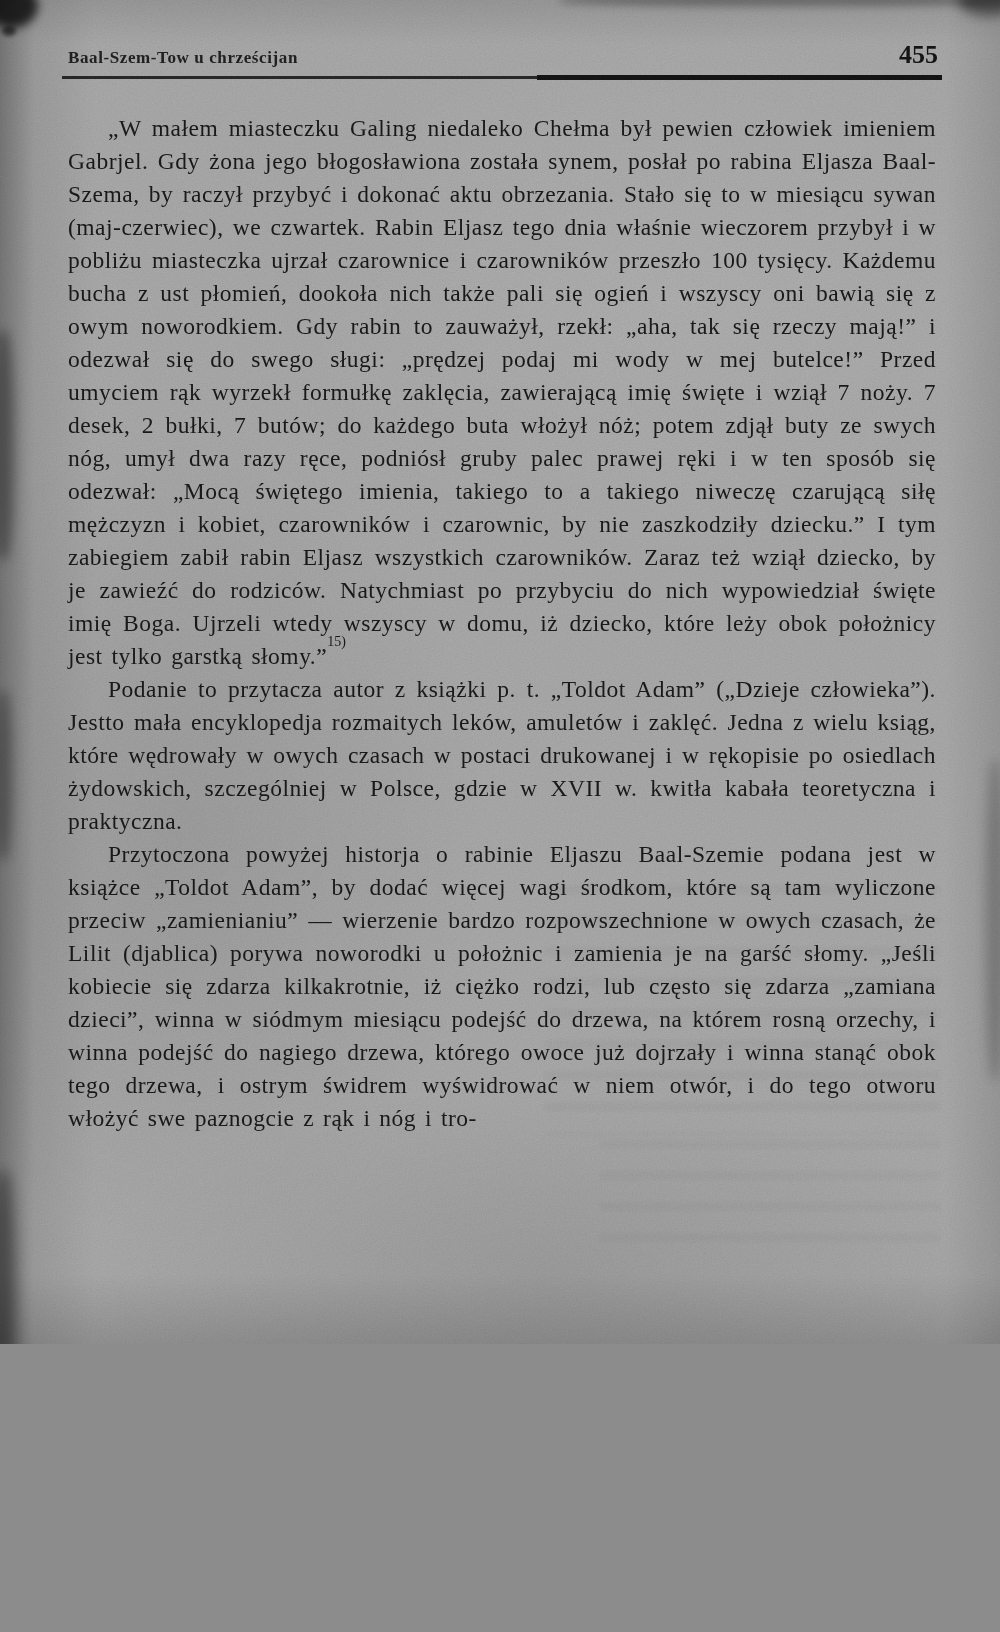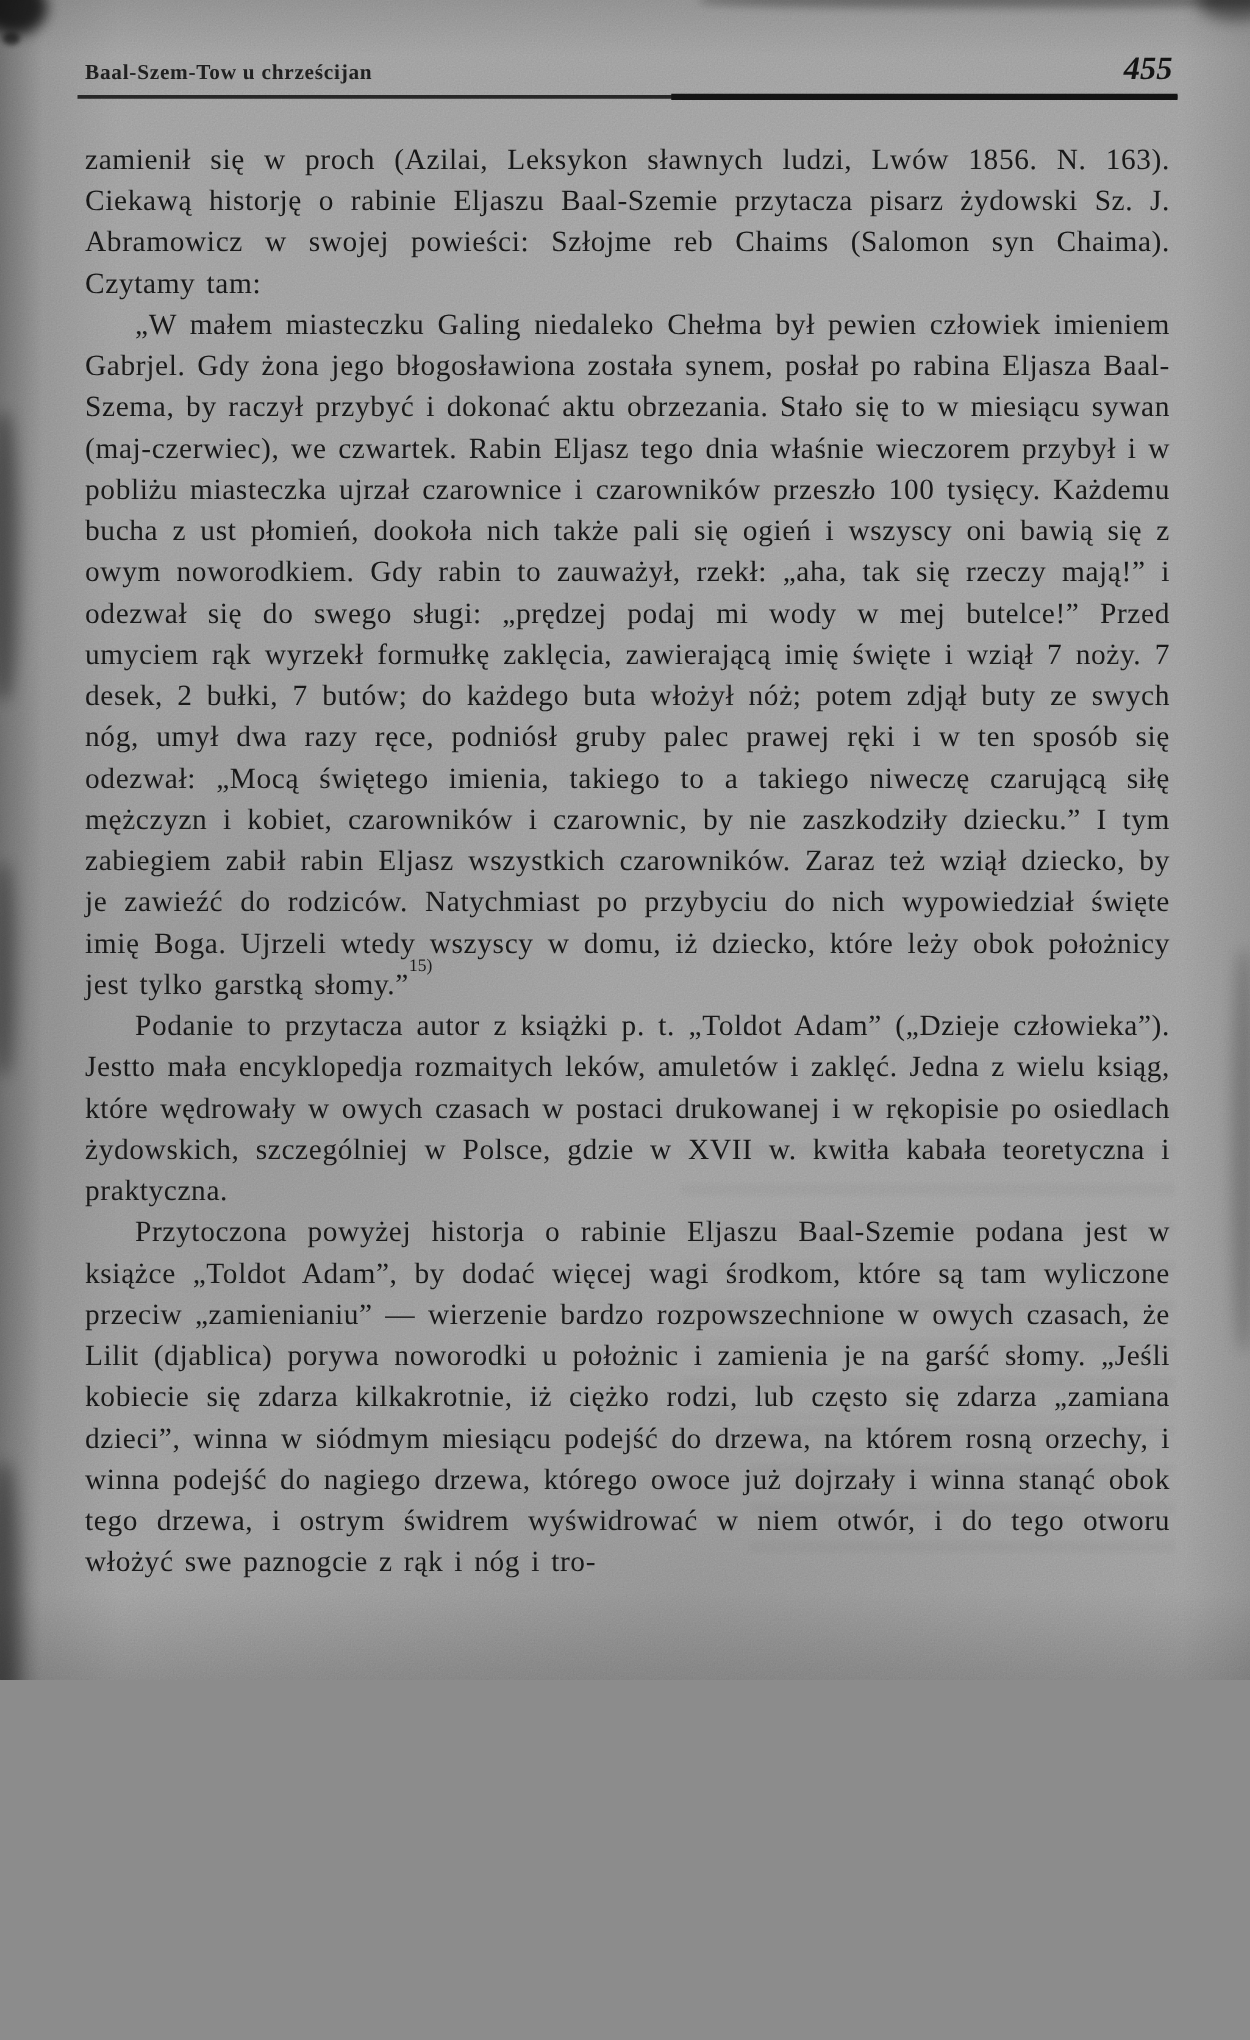--- a/index.html
+++ b/index.html
@@ -37,21 +37,21 @@
     position:absolute; left:0; top:0; z-index:6;
     pointer-events:none;
   }
   .running-head {
     position:absolute; top:40px; left:68px; right:62px; z-index:3;
     display:flex; justify-content:space-between; align-items:baseline;
   }
   .head-title {
     font-size:17px; font-weight:bold; letter-spacing:0.6px; color:#242424;
   }
-  .page-number { font-size:26px; font-weight:bold; color:#171717;font-style:italic; }
+  .page-number { font-size:26px; font-weight:bold; color:#171717; }
   .head-rule {
     position:absolute; top:76px; left:62px; right:58px; height:3px; z-index:3;
     background:#2c2c2c;
   }
   .head-rule::after {
     content:""; position:absolute; right:0; top:-1px; width:46%; height:5px;
     background:#161616;
   }
   .body-text {
     position:absolute; top:112px; left:68px; right:64px; z-index:3;
@@ -98,21 +98,20 @@
     <div class="ghost" style="left:60px; top:1440px; width:880px; height:150px; opacity:0.40;"></div>
   </div>
 
   <header class="running-head">
     <span class="head-title">Baal-Szem-Tow u chrześcijan</span>
     <span class="page-number">455</span>
   </header>
   <div class="head-rule"></div>
 
   <main class="body-text">
-    <p class="para"><span>zamienił się w proch (Azilai, Leksykon sławnych ludzi, Lwów 1856. N. 163). Ciekawą historję o rabinie Eljaszu Baal-Szemie przytacza pisarz żydowski Sz. J. Abramowicz w swojej powieści: Szłojme reb Chaims (Salomon syn Chaima). Czytamy tam:</span></p>
     <p class="para indent"><span>„W małem miasteczku Galing niedaleko Chełma był pewien człowiek imieniem Gabrjel. Gdy żona jego błogosławiona została synem, posłał po rabina Eljasza Baal-Szema, by raczył przybyć i dokonać aktu obrzezania. Stało się to w miesiącu sywan (maj-czerwiec), we czwartek. Rabin Eljasz tego dnia właśnie wieczorem przybył i w pobliżu miasteczka ujrzał czarownice i czarowników przeszło 100 tysięcy. Każdemu bucha z ust płomień, dookoła nich także pali się ogień i wszyscy oni bawią się z owym noworodkiem. Gdy rabin to zauważył, rzekł: „aha, tak się rzeczy mają!” i odezwał się do swego sługi: „prędzej podaj mi wody w mej butelce!” Przed umyciem rąk wyrzekł formułkę zaklęcia, zawierającą imię święte i wziął 7 noży. 7 desek, 2 bułki, 7 butów; do każdego buta włożył nóż; potem zdjął buty ze swych nóg, umył dwa razy ręce, podniósł gruby palec prawej ręki i w ten sposób się odezwał: „Mocą świętego imienia, takiego to a takiego niweczę czarującą siłę mężczyzn i kobiet, czarowników i czarownic, by nie zaszkodziły dziecku.” I tym zabiegiem zabił rabin Eljasz wszystkich czarowników. Zaraz też wziął dziecko, by je zawieźć do rodziców. Natychmiast po przybyciu do nich wypowiedział święte imię Boga. Ujrzeli wtedy wszyscy w domu, iż dziecko, które leży obok położnicy jest tylko garstką słomy.”</span><sup class="fn-ref">15)</sup></p>
     <p class="para indent"><span>Podanie to przytacza autor z książki p. t. „Toldot Adam” („Dzieje człowieka”). Jestto mała encyklopedja rozmaitych leków, amuletów i zaklęć. Jedna z wielu ksiąg, które wędrowały w owych czasach w postaci drukowanej i w rękopisie po osiedlach żydowskich, szczególniej w Polsce, gdzie w XVII w. kwitła kabała teoretyczna i praktyczna.</span></p>
     <p class="para indent"><span>Przytoczona powyżej historja o rabinie Eljaszu Baal-Szemie podana jest w książce „Toldot Adam”, by dodać więcej wagi środkom, które są tam wyliczone przeciw „zamienianiu” — wierzenie bardzo rozpowszechnione w owych czasach, że Lilit (djablica) porywa noworodki u położnic i zamienia je na garść słomy. „Jeśli kobiecie się zdarza kilkakrotnie, iż ciężko rodzi, lub często się zdarza „zamiana dzieci”, winna w siódmym miesiącu podejść do drzewa, na którem rosną orzechy, i winna podejść do nagiego drzewa, którego owoce już dojrzały i winna stanąć obok tego drzewa, i ostrym świdrem wyświdrować w niem otwór, i do tego otworu włożyć swe paznogcie z rąk i nóg i tro-</span></p>
   </main>
 
   <div class="footnote-rule"></div>
   <div class="footnote">
     <span class="fn-marker">15)</span><span class="fn-text">Wydanie amerykańskie, Brooklyn 1901, str. 36.</span>
   </div>
 

